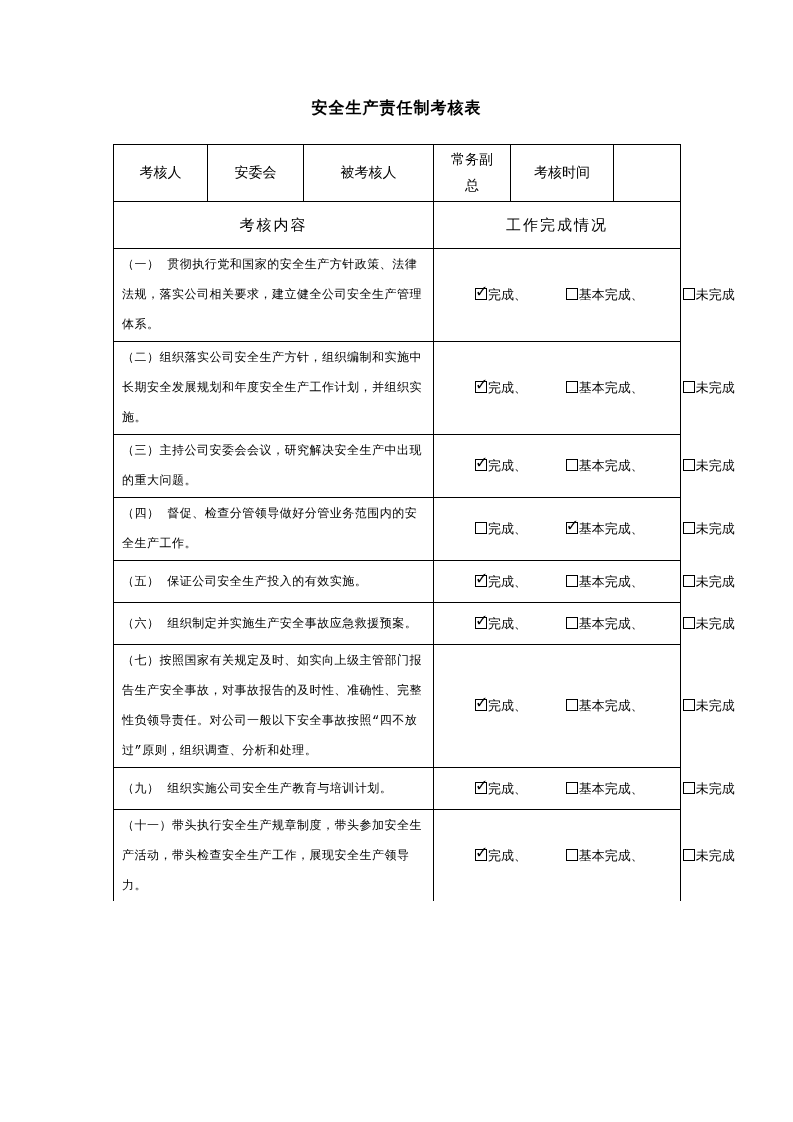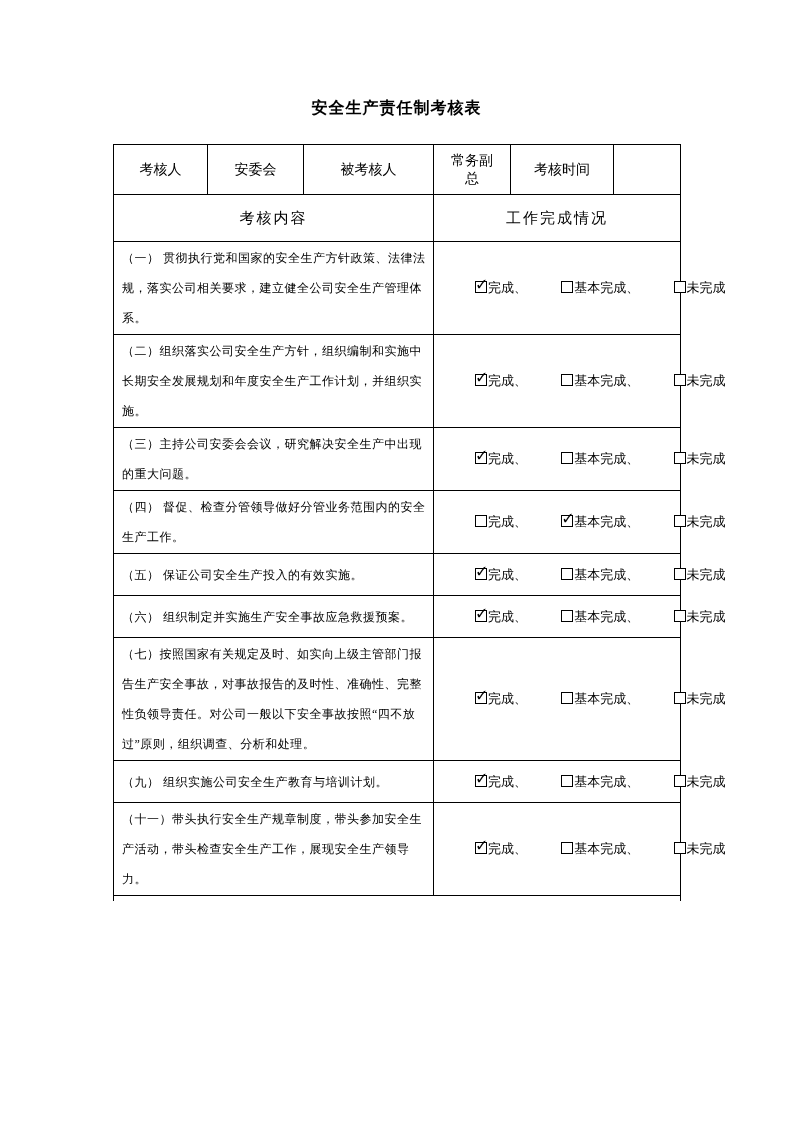--- a/index.html
+++ b/index.html
@@ -1,21 +1,21 @@
 <!DOCTYPE html>
 <html><head>
 <meta charset="utf-8">
 <style>
   * { margin:0; padding:0; box-sizing:border-box; }
   html,body { background:#ffffff; }
   .page {
     position:relative;
     width:793px; height:901px;
     background:#ffffff;
-    font-family:Liberation Serif, serif;
+    font-family:Liberation Mono, monospace;
     color:#000000;
     overflow:hidden;
   }
   .doc-title {
     position:absolute;
     top:98px; left:0; width:100%;
     text-align:center;
     font-size:16px;
     font-weight:bold;
     letter-spacing:1px;
@@ -34,21 +34,21 @@
   
   td.info-cell {
     height:50px;
     text-align:center;
     font-size:14px;
     padding:2px 3px;
   }
   td.info-cell .wrap-narrow {
     display:inline-block;
     max-width:46px;
-    line-height:18px;
+    line-height:26px;
   }
   
   td.section-cell {
     height:47px;
     text-align:center;
     font-size:15px;
     letter-spacing:2px;
   }
   
   td.content {

